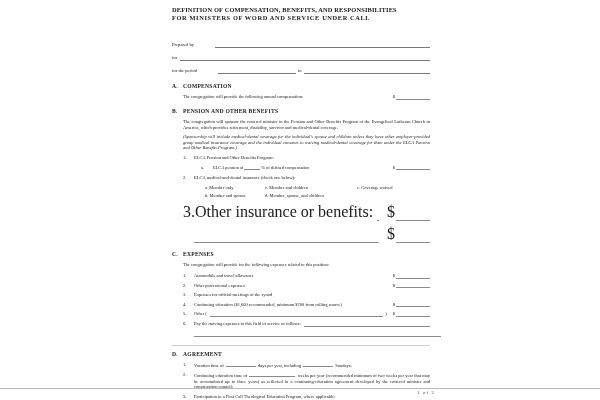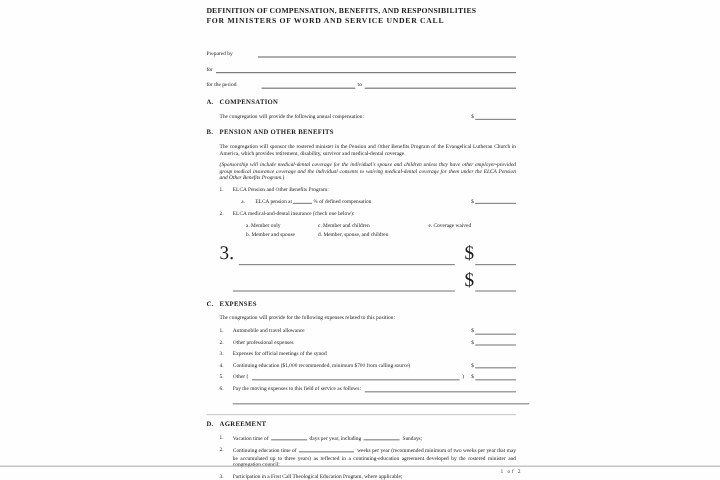--- a/index.html
+++ b/index.html
@@ -305,20 +305,21 @@
             <div class="opt-row">
               <span class="opt c1">b. Member and spouse</span>
               <span class="opt c2">d. Member, spouse, and children</span>
               <span class="opt c3"></span>
             </div>
           </div>
 
           <div class="other-ins">
             <div class="first">
               <span class="marker" style="flex:0 0 11px;">3.</span>
+              <span style="flex:0 0 auto; white-space:nowrap;">Other insurance or benefits:</span>
               <span class="lrule lead-gap"></span>
               <span class="money">
                 <span class="dollar">$</span>
                 <span class="mrule"></span>
               </span>
             </div>
             <div class="second">
               <span class="lrule"></span>
               <span class="money">
                 <span class="dollar">$</span>

